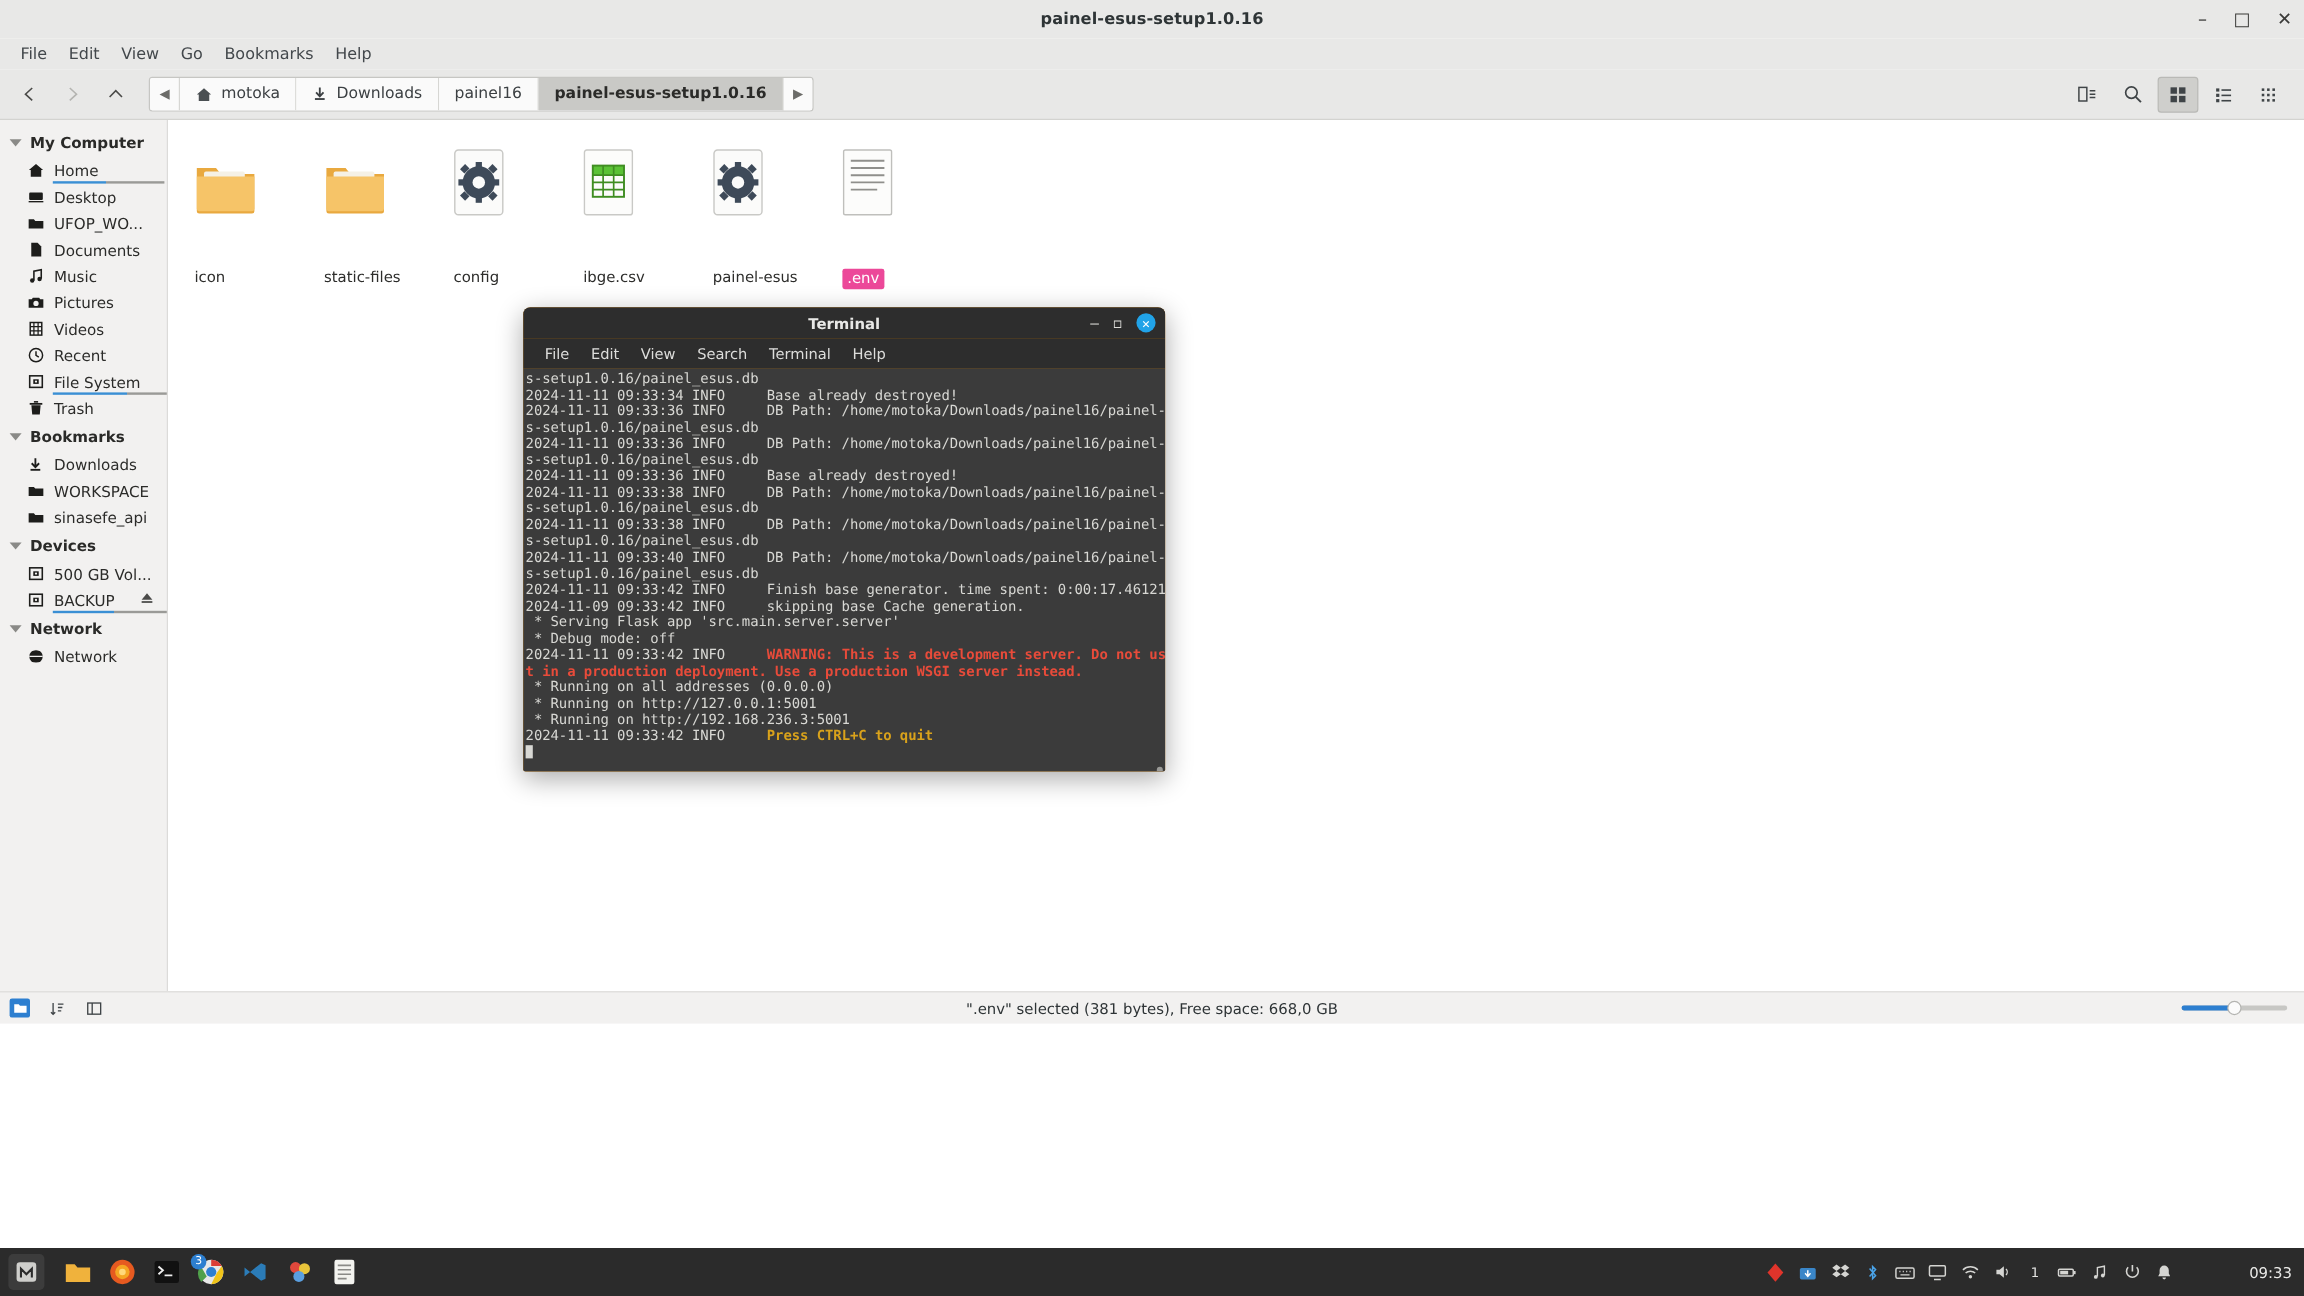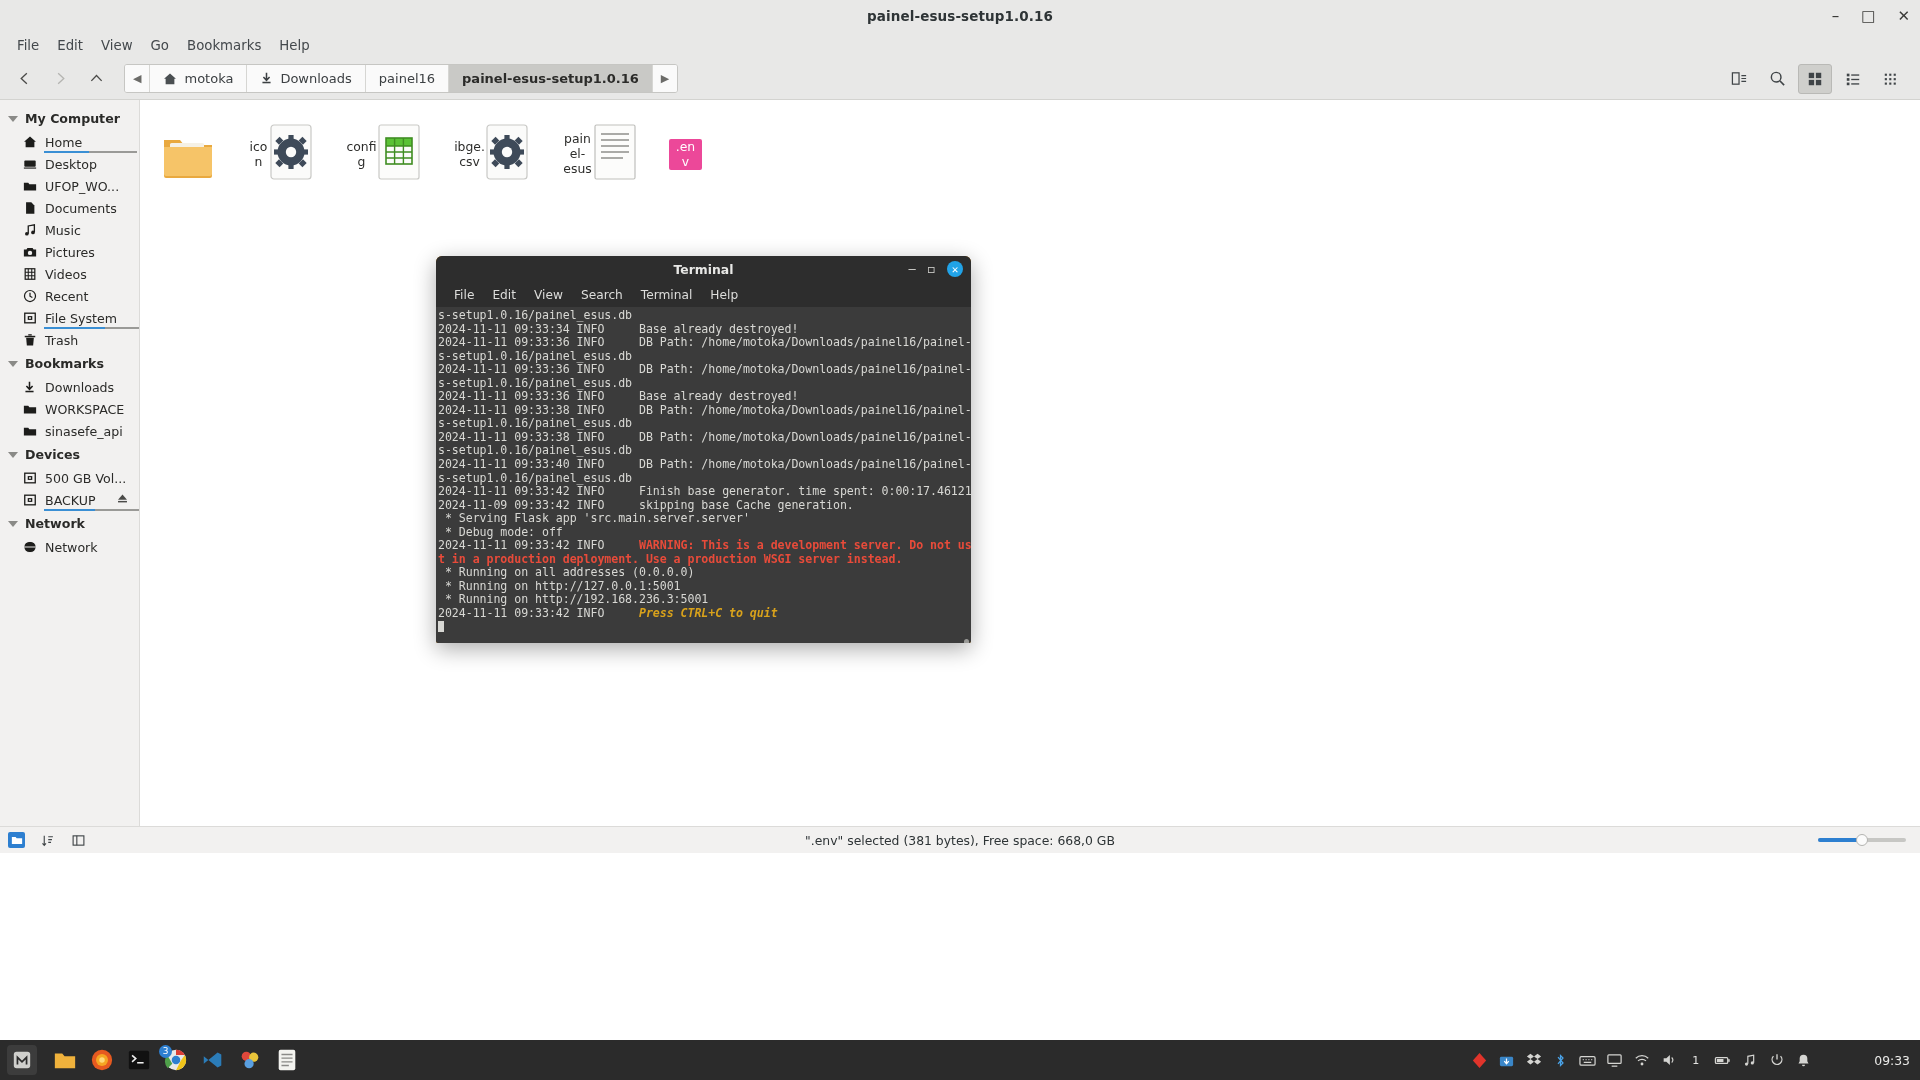--- a/index.html
+++ b/index.html
@@ -88,21 +88,21 @@
   .sb-icon { width: 15px; height: 15px; display: flex; align-items: center; justify-content: center; flex: 0 0 15px; }
   .eject { margin-left: auto; margin-right: 10px; }
 
   
   .filearea {
     position: absolute; left: 140px; top: 100px; width: 1780px; height: 726px;
     background: #ffffff;
   }
   .iconrow { display: flex; padding: 10px 4px 0 22px; gap: 0; }
   .fileitem {
-    width: 108px; display: flex; flex-direction: row; align-items: center;
+    width: 108px; display: flex; flex-direction: column; align-items: flex-start;
     padding-top: 8px;
     gap: 33px;
   }
   .fi-glyph { height: 62px; display: flex; align-items: flex-end; justify-content: center; }
   .fi-name {
     margin-top: 11px; font-size: 12.4px; color: #2d2d2b; text-align: center;
     max-width: 104px; word-break: break-word; line-height: 1.2;
   }
   .fi-name.selected { background: #ec4899; color: #ffffff; padding: 1px 4px; border-radius: 2px; }
 
@@ -135,21 +135,21 @@
   .term-menu .tm { font-size: 12.2px; color: #dddddb; padding: 0 9px; }
   .term-body {
     position: relative; height: 336px; background: #3b3b3b;
     padding: 2px 0 0 2px; overflow: hidden;
   }
   .tline {
     font-size: 11.6px; line-height: 13.55px; white-space: pre; color: #d8d8d4;
     letter-spacing: -0.05px;
   }
   .tline.red { color: #e84b3a; font-weight: bold; }
-  .tline.yellow { color: #d9a21b; font-weight: bold; font-style: italic; }
+  .tline.yellow { color: #d9a21b; font-weight: bold; }
   .cursor { display: inline-block; width: 6px; height: 11px; background: #d8d8d4; vertical-align: -1px; }
   .term-scroll {
     position: absolute; right: 2px; top: 0; width: 5px; height: 336px;
   }
   .term-thumb { position: absolute; right: 0; top: 332px; width: 5px; height: 52px; background: #9a9a97; border-radius: 3px; }
 
   
   .statusbar {
     position: absolute; left: 0; top: 826px; width: 1920px; height: 27px;
     background: #f2f1f0; border-top: 1px solid #dcdbd9;
@@ -489,20 +489,30 @@
         <div class="fi-glyph">
           <svg width="52" height="48" viewBox="0 0 52 48">
             <path d="M2 8 h16 l4 5 h28 v31 a2 2 0 0 1 -2 2 H4 a2 2 0 0 1 -2 -2 Z" fill="#e9a93f"></path>
             <rect x="8" y="11" width="34" height="7" rx="1.6" fill="#f5f1e6"></rect>
             <path d="M2 15 h48 v27 a2 2 0 0 1 -2 2 H4 a2 2 0 0 1 -2 -2 Z" fill="#f6c468"></path>
           </svg>
         </div>
         <div class="fi-name">icon</div>
       </div>
 
+      <div class="fileitem">
+        <div class="fi-glyph">
+          <svg width="52" height="48" viewBox="0 0 52 48">
+            <path d="M2 8 h16 l4 5 h28 v31 a2 2 0 0 1 -2 2 H4 a2 2 0 0 1 -2 -2 Z" fill="#e9a93f"></path>
+            <rect x="8" y="11" width="34" height="7" rx="1.6" fill="#f5f1e6"></rect>
+            <path d="M2 15 h48 v27 a2 2 0 0 1 -2 2 H4 a2 2 0 0 1 -2 -2 Z" fill="#f6c468"></path>
+          </svg>
+        </div>
+        <div class="fi-name">static-files</div>
+      </div>
 
       <div class="fileitem">
         <div class="fi-glyph">
           <svg width="42" height="56" viewBox="0 0 42 56">
             <rect x="1" y="1" width="40" height="54" rx="3" fill="#fbfbfa" stroke="#c9c9c6" stroke-width="1.2"></rect>
             <g transform="translate(21,28)" fill="#3e4a59">
               <circle r="13.5"></circle>
               <g>
                 <rect x="-2.6" y="-17" width="5.2" height="6"></rect>
                 <rect x="-2.6" y="11" width="5.2" height="6"></rect>

